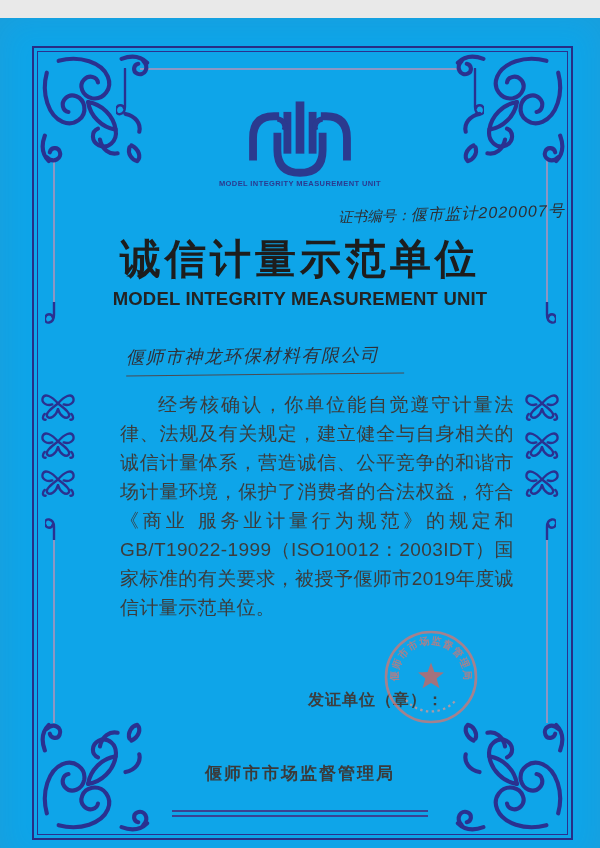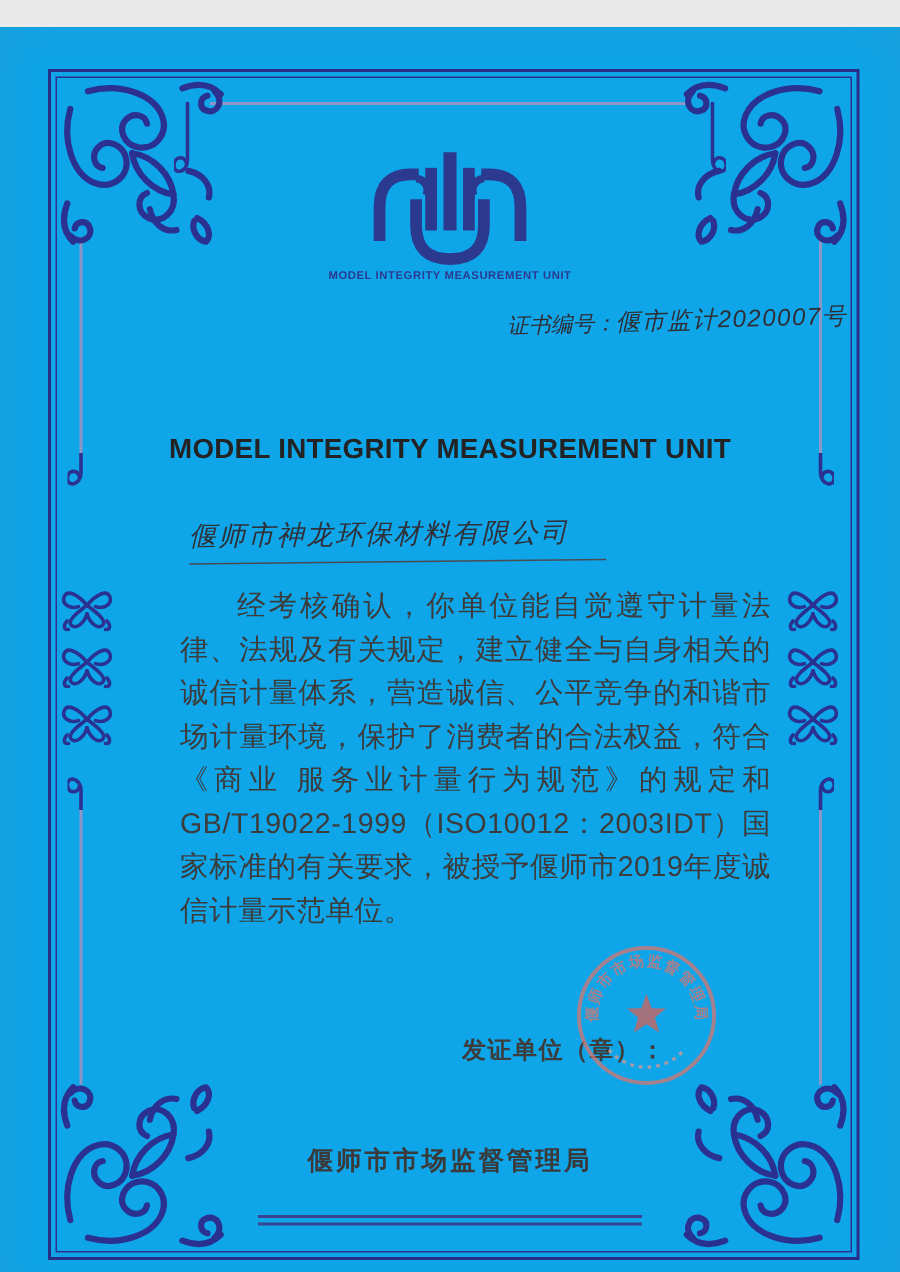--- a/index.html
+++ b/index.html
@@ -184,20 +184,21 @@
       <path d="M40,24 c7,1 10,7 8,13"></path>
       <path d="M92,24 c-7,1 -10,7 -8,13"></path>
     </g>
   </svg>
   <div class="logo-caption">MODEL INTEGRITY MEASUREMENT UNIT</div>
 
   <div class="certno hand">
     <span>证书编号：</span><span class="val">偃市监计2020007号</span>
   </div>
 
+  <h1 class="title-zh">诚信计量示范单位</h1>
   <h2 class="title-en">MODEL INTEGRITY MEASUREMENT UNIT</h2>
 
   <div class="company hand">偃师市神龙环保材料有限公司</div>
 
   <p class="bodytext">经考核确认，你单位能自觉遵守计量法律、法规及有关规定，建立健全与自身相关的诚信计量体系，营造诚信、公平竞争的和谐市场计量环境，保护了消费者的合法权益，符合《商业 服务业计量行为规范》的规定和GB/T19022-1999（ISO10012：2003IDT）国家标准的有关要求，被授予偃师市2019年度诚信计量示范单位。</p>
 
   <div class="issuer">发证单位（章）：</div>
 
   <svg class="seal" viewBox="0 0 98 98" xmlns="http://www.w3.org/2000/svg">
     <g opacity="0.72">

